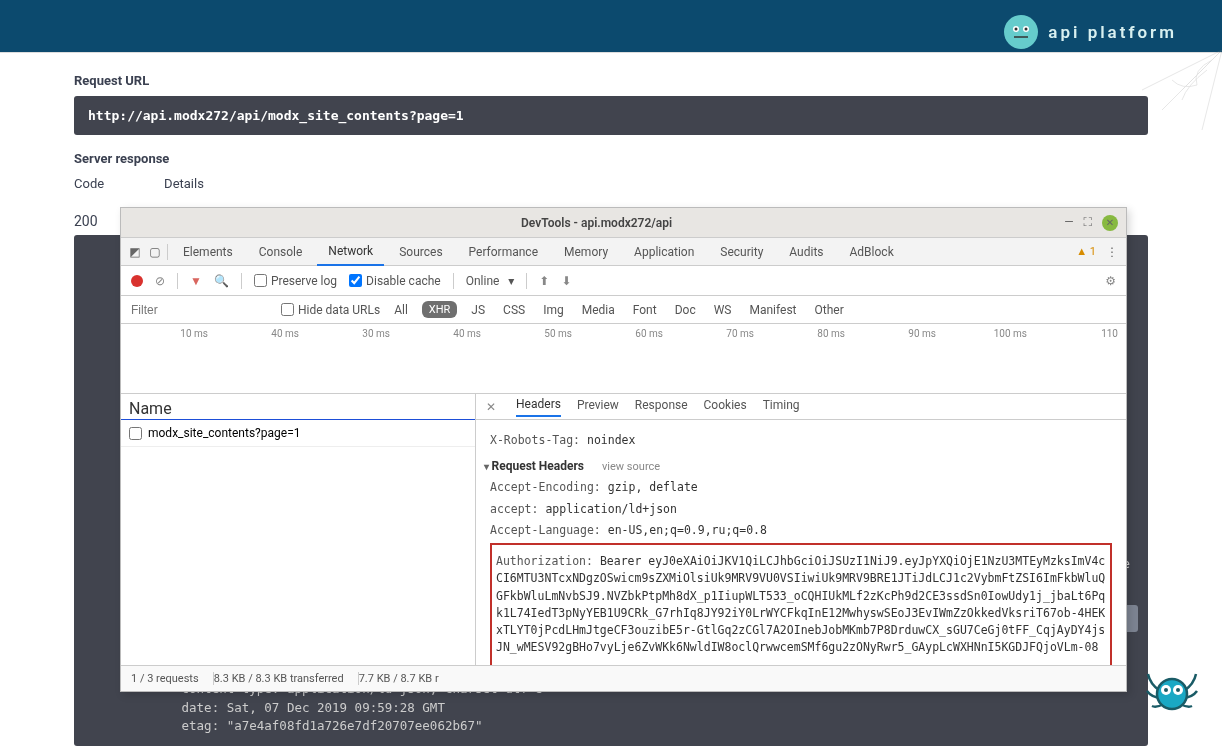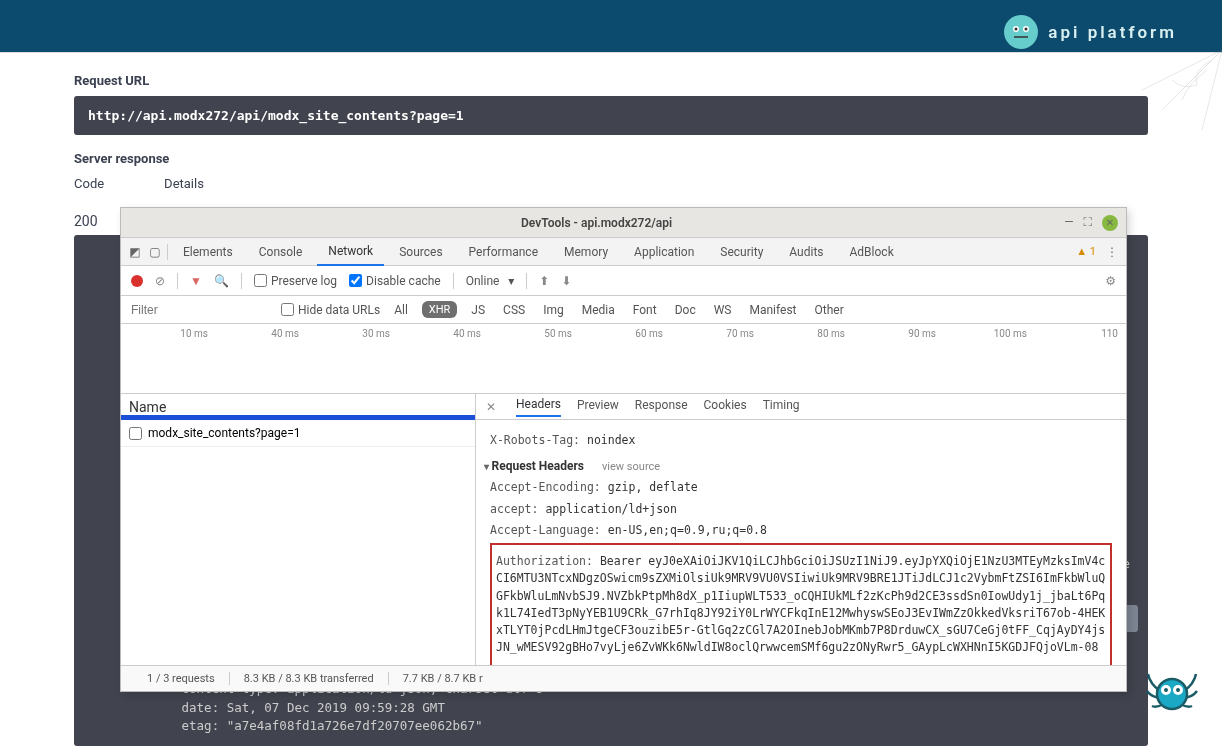--- a/index.html
+++ b/index.html
@@ -44,40 +44,40 @@
 .filter-input { border: none; outline: none; width: 140px; font-size: 12px; color: #888; }
 .ft { cursor: pointer; padding: 2px 4px; }
 .ft.active { background: #6f6f6f; color: #fff; border-radius: 6px; padding: 2px 7px; font-size: 11px; }
 
 .dt-timeline { height: 70px; border-bottom: 1px solid #ccc; position: relative; }
 .tl-labels { display: flex; font-size: 10px; color: #888; padding: 4px 2px 0 2px; }
 .tl-labels span { flex: 1; text-align: right; padding-right: 6px;}
 
 .dt-body { flex: 1; display: flex; overflow: hidden; }
 .dt-left { width: 355px; border-right: 1px solid #ccc; display: flex; flex-direction: column; }
-.dt-left-hdr { height: 26px; border-bottom: 5px solid #1d4ed8; padding: 5px 8px; font-size: 14px; color: #333; }
+.dt-left-hdr { height: 26px; border-bottom: 1px solid #1d4ed8; padding: 5px 8px; font-size: 16px; color: #333; }
 .dt-req-row { padding: 6px 8px; font-size: 12px; display: flex; align-items: flex-end; gap: 6px; border-bottom: 1px solid #eee; }
 .dt-req-row input { margin: 0; }
 
 .dt-right { flex: 1; display: flex; flex-direction: column; overflow: hidden; position: relative;}
 .dt-right-tabs { height: 26px; border-bottom: 1px solid #ccc; display: flex; align-items: center; gap: 16px; padding: 0 10px; font-size: 12px; color: #555; }
 .dt-right-tabs .x { color: #888; cursor: pointer; margin-right: 4px;}
 .dt-right-tabs .rtab { cursor: pointer; padding-bottom: 4px;}
 .dt-right-tabs .rtab.active { border-bottom: 2px solid #1a73e8; color: #333; }
 
 .dt-headers { flex: 1; overflow: auto; padding: 8px 14px; font-size: 12px; position: relative; }
 .hdr-line { margin: 4px 0; word-break: break-all; line-height: 1.5; font-family: Consolas, monospace; font-size: 11.5px; }
 .hdr-k { font-weight: 400; color: #555; }
 .hdr-v { color: #333; }
 .sect-title { font-weight: 700; color: #333; margin: 10px 0 6px -6px; font-size: 12px; }
 .sect-title::before { content: "▾ "; color: #666; font-size: 10px; }
 .view-src { color: #888; font-weight: 400; margin-left: 18px; font-size: 11px;}
 .auth-box { border: 2px solid #c1302a; padding: 4px; margin-top: 4px; }
 
-.dt-status { height: 26px; border-top: 1px solid #ccc; display: flex; align-items: center; padding: 0 26px; gap: 14px; font-size: 11px; color: #555; background: #f9f9f9;}
+.dt-status { height: 26px; border-top: 1px solid #ccc; display: flex; align-items: center; padding: 0 10px; gap: 0; font-size: 11px; color: #555; background: #f9f9f9;}
 .dt-status span { border-right: 1px solid #ccc; padding-right: 14px; }
 .dt-status span:last-child { border-right: none; }
 
 .bottom-code { position: absolute; left: 74px; right: 74px; top: 235px; bottom: 0; background: #41444e; color: #ccc; font-family: Consolas, monospace; font-size: 12.5px; line-height: 1.5; padding: 12px 16px; z-index: -1; border-radius: 3px;}
 
 .spider { position: absolute; right: 20px; bottom: 30px; width: 60px; height: 60px; }
 </style>
 </head>
 <body>
 

